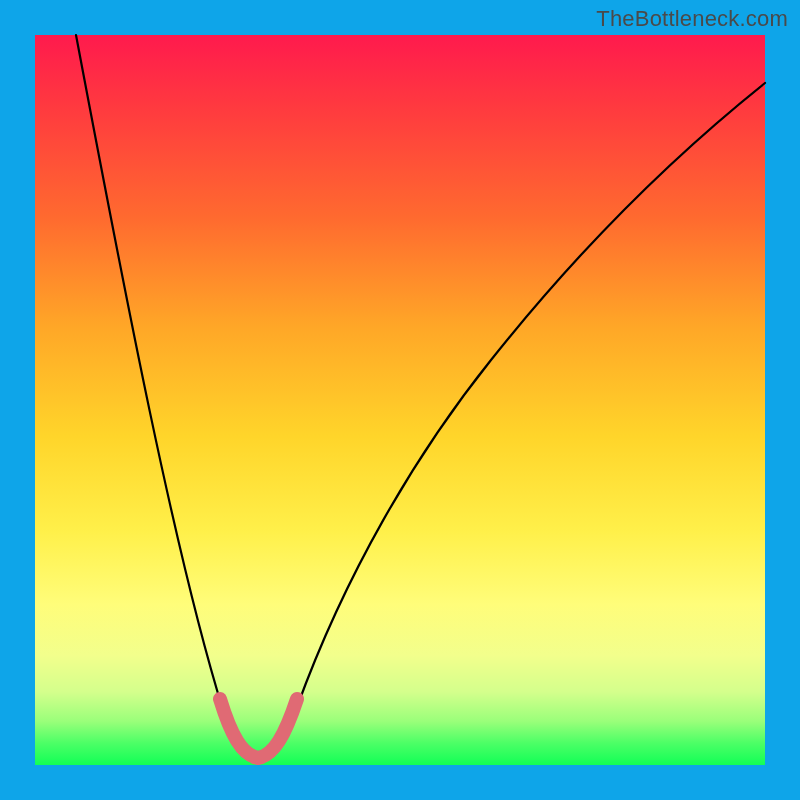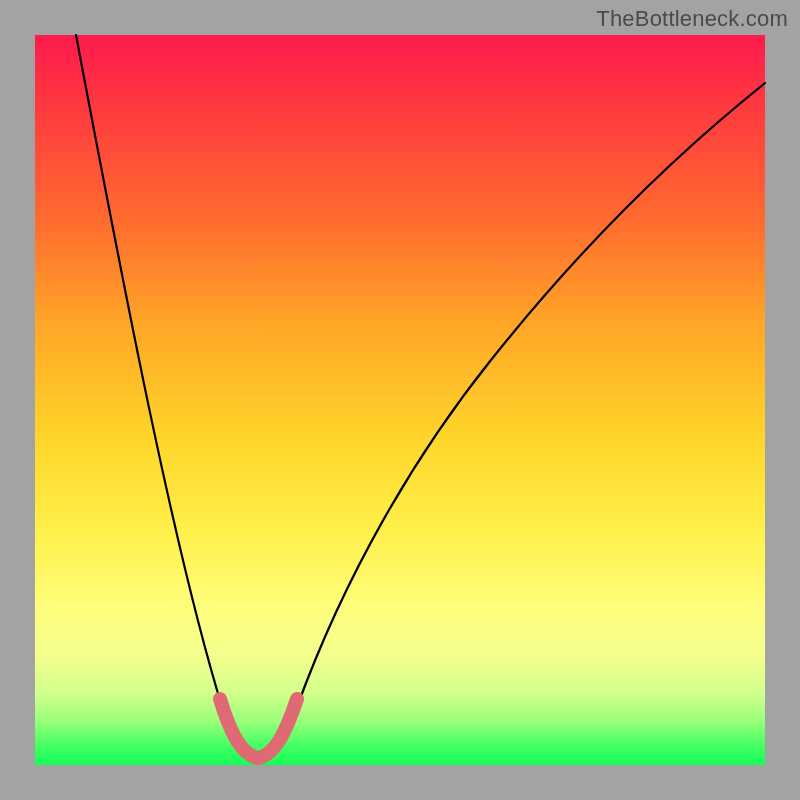--- a/index.html
+++ b/index.html
@@ -1,21 +1,21 @@
 <!DOCTYPE html>
 <html><head>
 <meta charset="utf-8">
 <style>
   * { margin: 0; padding: 0; box-sizing: border-box; }
   html, body { width: 800px; height: 800px; overflow: hidden; background: #000; }
   .frame {
     position: relative;
     width: 800px;
     height: 800px;
-    background: #a3a3a3;
+    background: #0ea5e9;
   }
   .watermark {
     position: absolute;
     top: 6px;
     right: 12px;
     font-family: Arial, Helvetica, sans-serif;
     font-size: 22px;
     color: #4a4a4a;
     letter-spacing: 0.2px;
     user-select: none;

